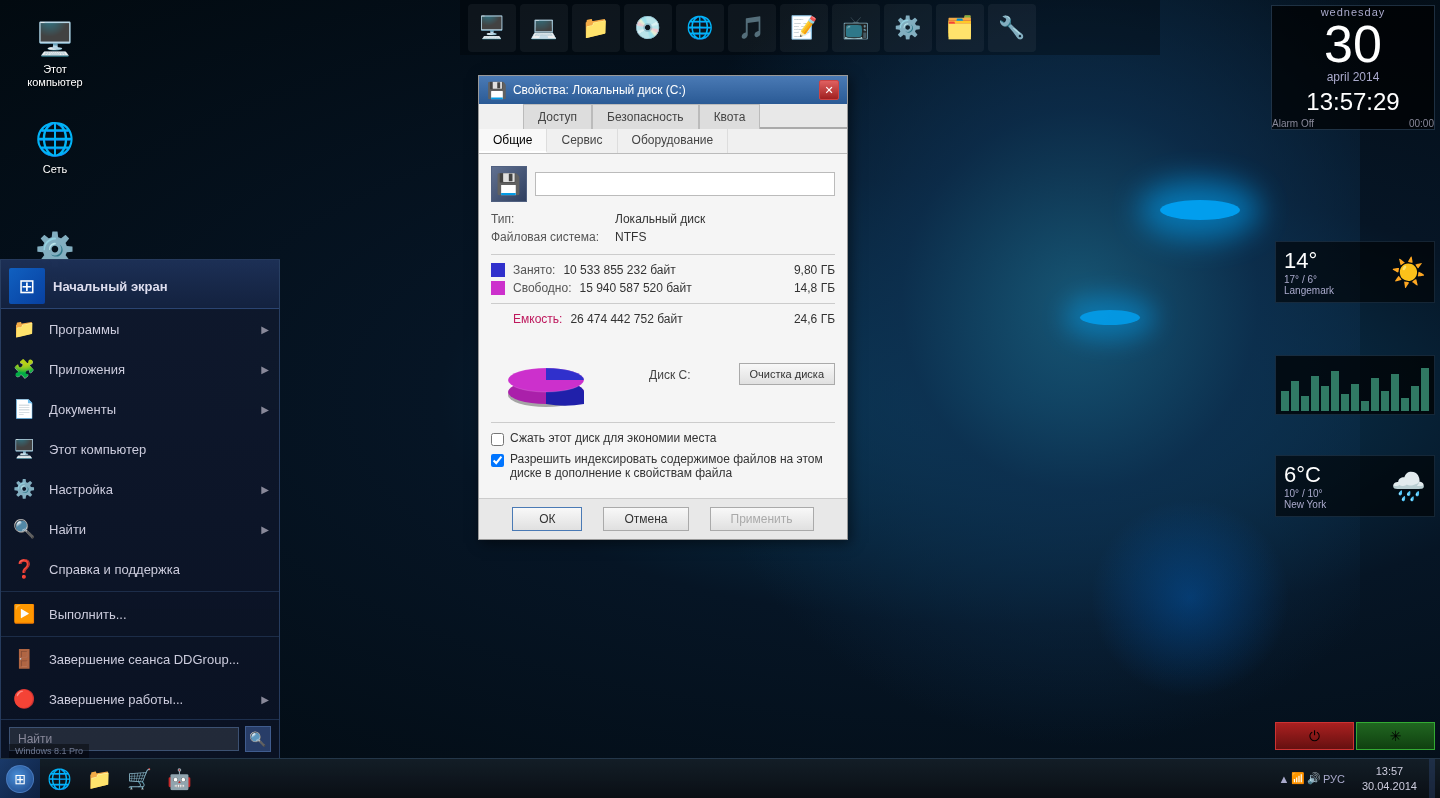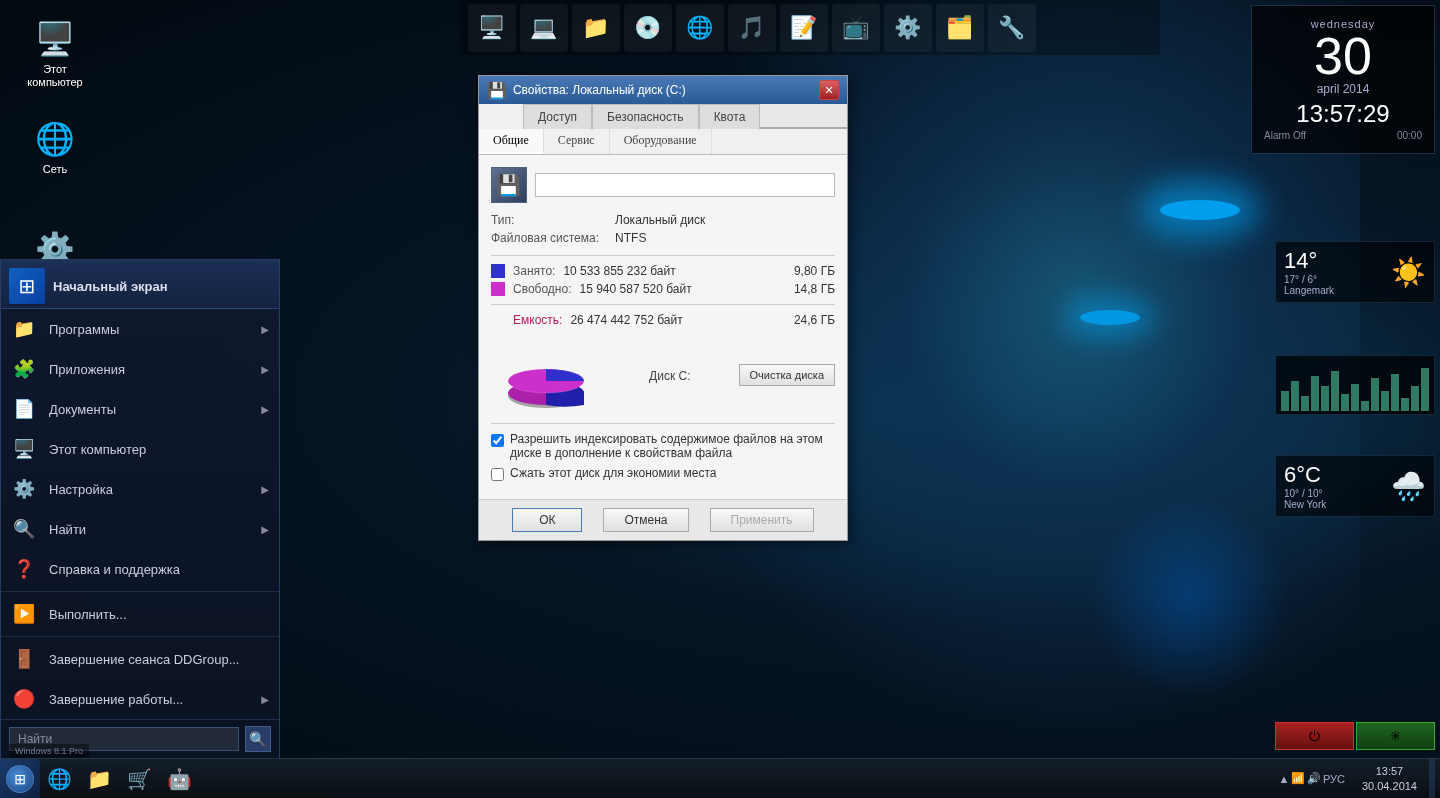--- a/index.html
+++ b/index.html
@@ -201,24 +201,24 @@
       border-radius: 4px;
       background: rgba(255,255,255,0.05);
       font-size: 22px;
     }
 
     
     #clock-widget {
       position: absolute;
       top: 5px;
       right: 5px;
-      width: 184px;
+      width: 164px;
       background: rgba(0,0,0,0.7);
       border: 1px solid rgba(100,150,200,0.3);
-      padding: 12px;
+      padding: 0;
       color: white;
       text-align: center;
     }
 
     .clock-day {
       font-size: 11px;
       color: #aac;
       letter-spacing: 1px;
     }
 
@@ -487,21 +487,20 @@
       border-bottom: none;
       margin-bottom: -2px;
       background: #ddd;
       color: #444;
     }
 
     .dialog-tabs-row2 {
       background: #f0f0f0;
       display: flex;
       border-bottom: 1px solid #bbb;
-      font-family: Liberation Serif, serif;
     }
 
     .dialog-tab2 {
       padding: 4px 14px;
       font-size: 12px;
       cursor: pointer;
       color: #444;
       border-right: 1px solid #ddd;
     }
 
@@ -893,27 +892,27 @@
         </div>
         <div style="flex:1;text-align:center">
           <span style="font-size:12px;color:#444">Диск C:</span>
         </div>
         <button class="clean-btn">Очистка диска</button>
       </div>
 
       <div class="dialog-divider"></div>
 
       <div class="checkbox-row">
+        <input type="checkbox" id="cb-compress" style="">
+        <label for="cb-compress">Сжать этот диск для экономии места</label>
+      </div>
+
+      <div class="checkbox-row">
         <input type="checkbox" id="cb-index" checked="" style="">
         <label for="cb-index">Разрешить индексировать содержимое файлов на этом диске в дополнение к свойствам файла</label>
-      </div>
-
-      <div class="checkbox-row">
-        <input type="checkbox" id="cb-compress" style="">
-        <label for="cb-compress">Сжать этот диск для экономии места</label>
       </div>
     </div>
 
     <div class="dialog-footer">
       <button class="dialog-btn default">ОК</button>
       <button class="dialog-btn">Отмена</button>
       <button class="dialog-btn" disabled="">Применить</button>
     </div>
   </div>
 

